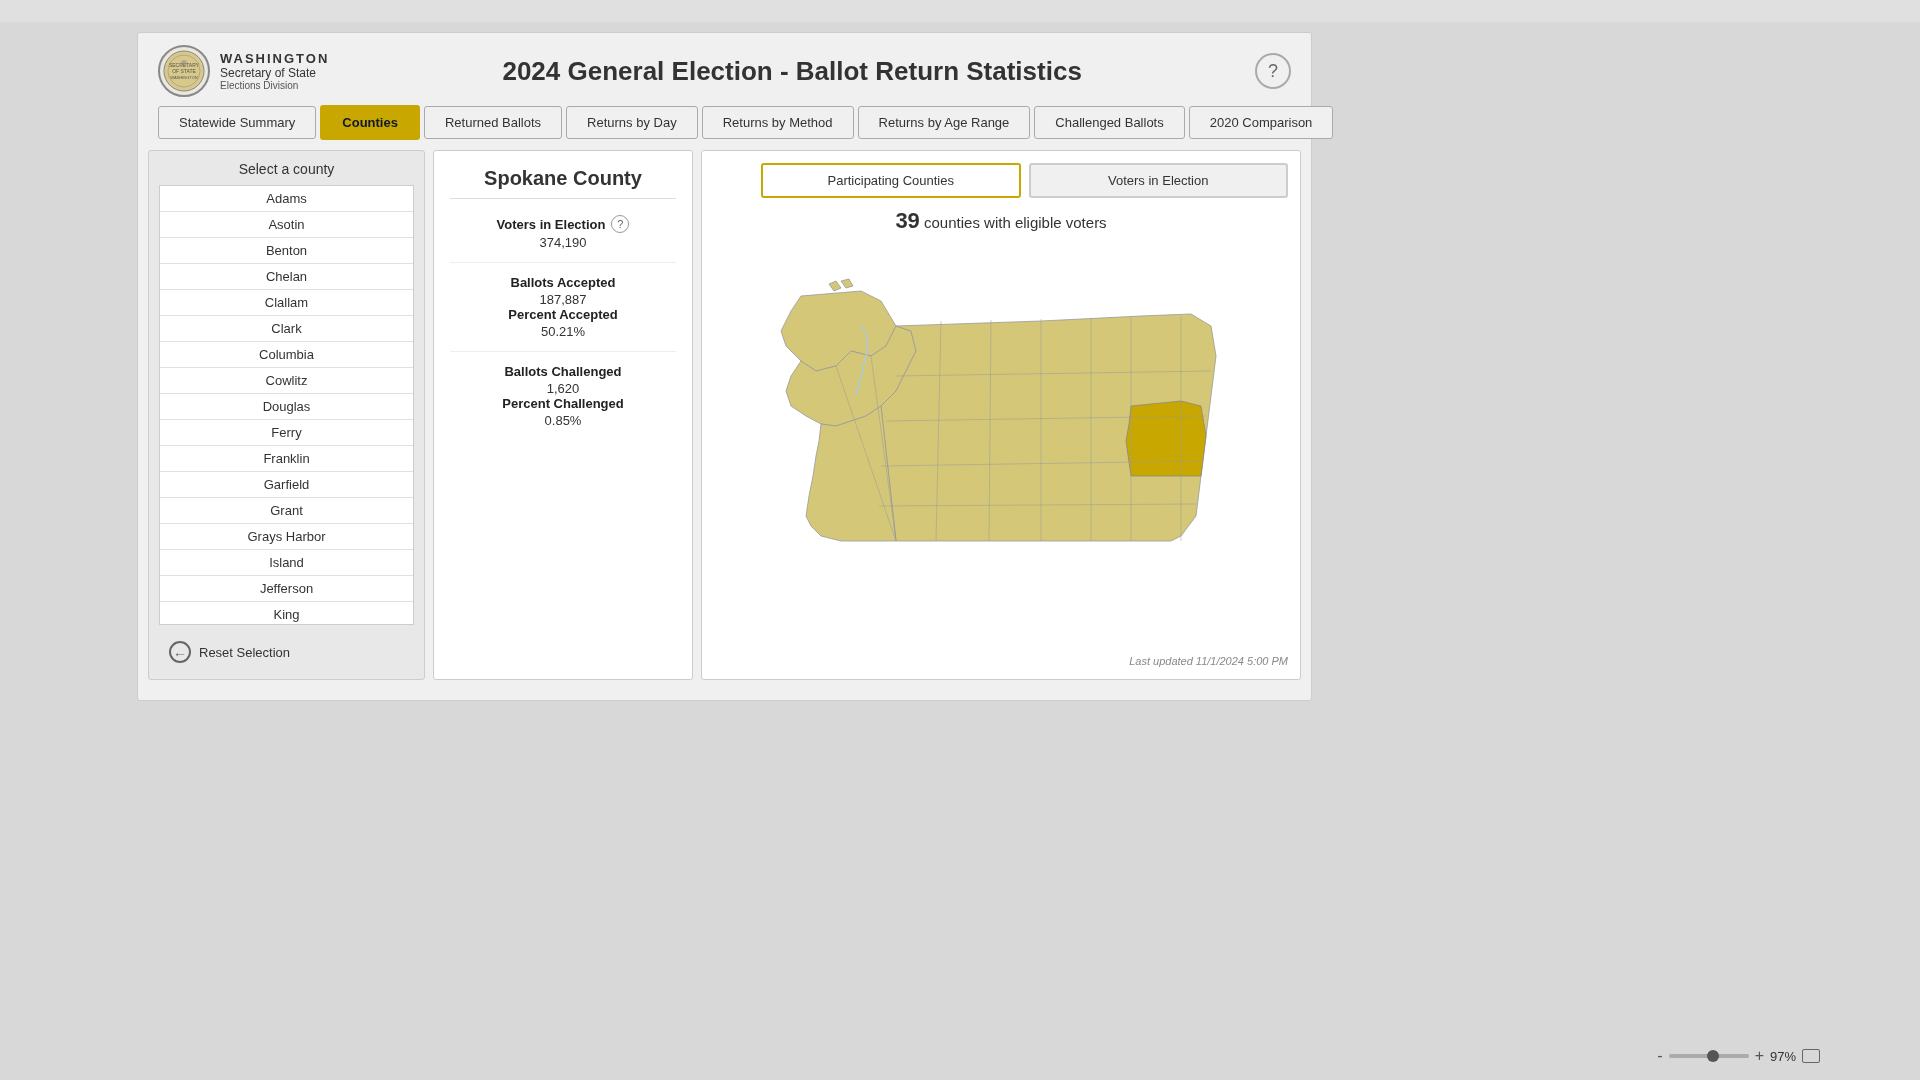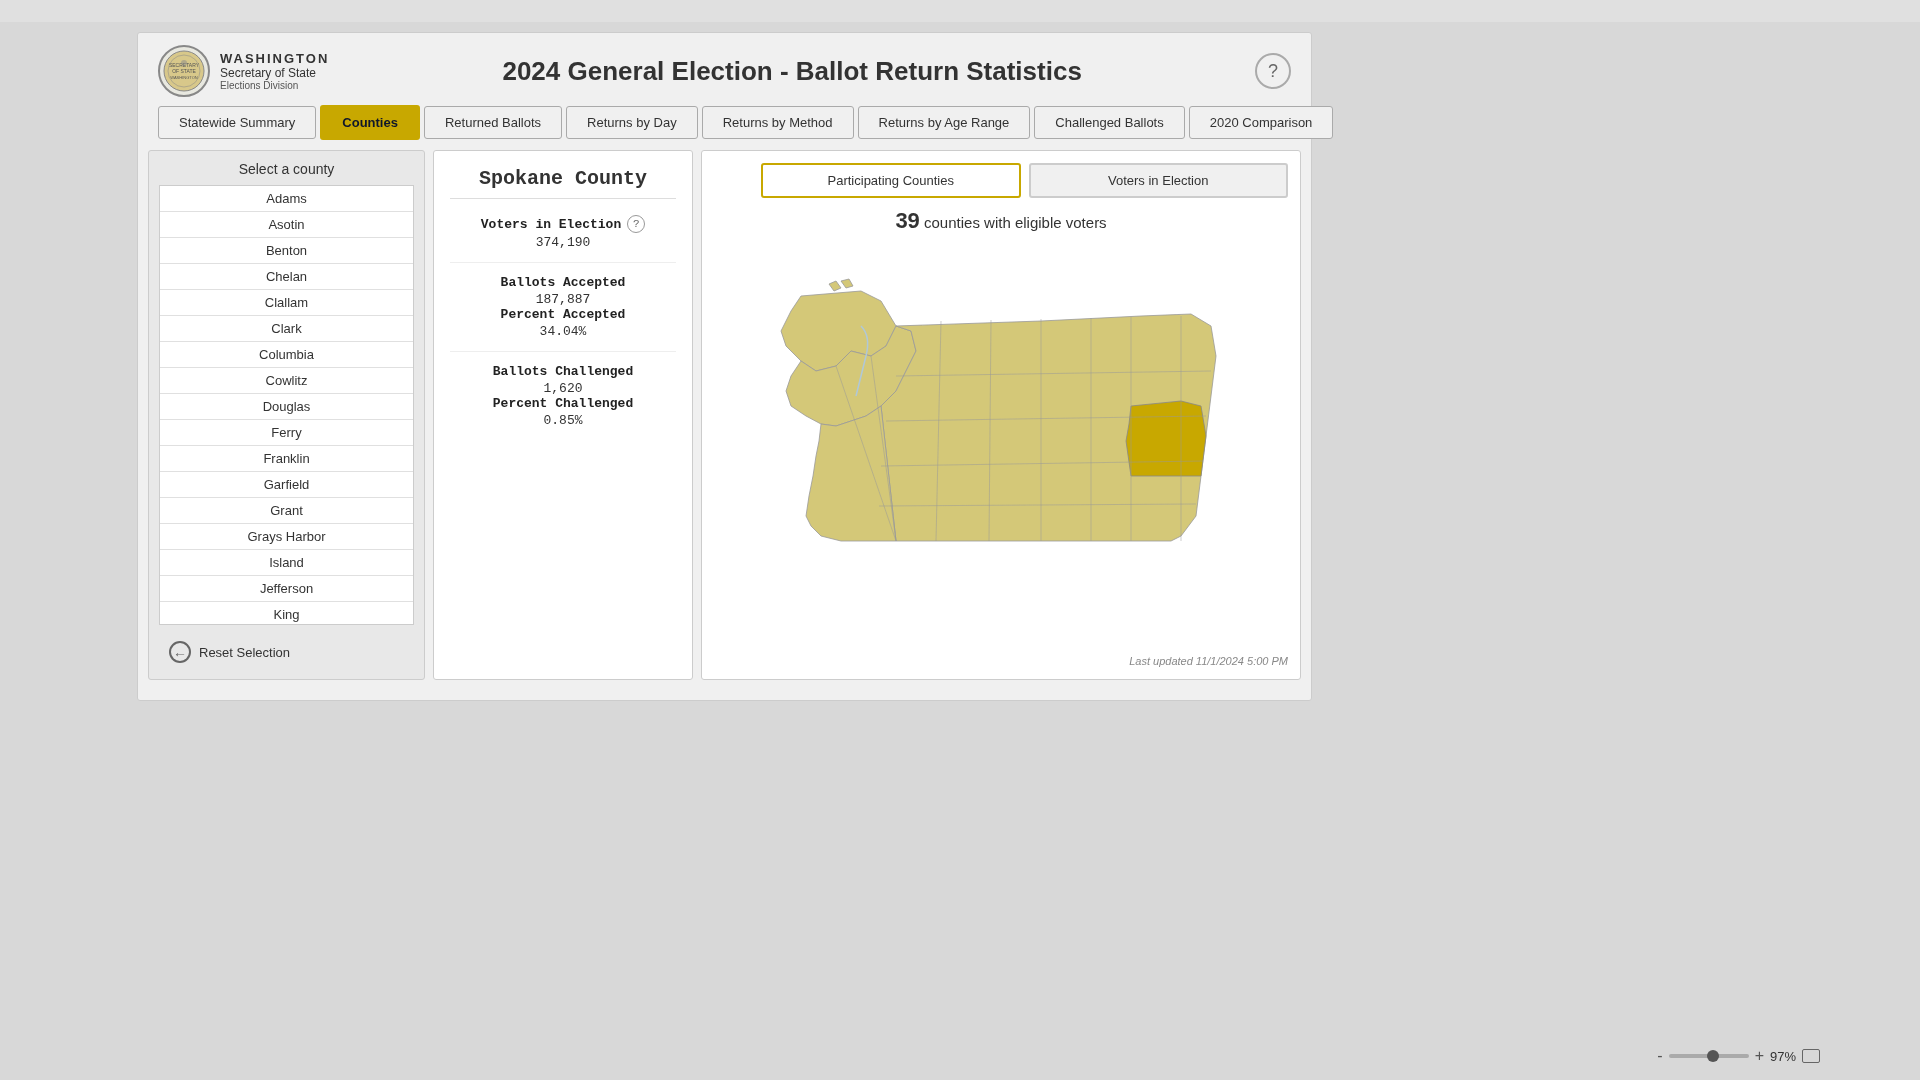--- a/index.html
+++ b/index.html
@@ -214,21 +214,20 @@
     }
 
     
     .stats-panel {
       width: 260px;
       background: #fff;
       border: 1px solid #ccc;
       border-radius: 3px;
       padding: 16px;
       flex-shrink: 0;
-      font-family: Liberation Mono, monospace;
     }
 
     .county-header {
       text-align: center;
       font-size: 20px;
       font-weight: bold;
       color: #333;
       margin-bottom: 16px;
       padding-bottom: 8px;
       border-bottom: 1px solid #ddd;
@@ -479,21 +478,21 @@
           <div class="info-icon">?</div>
         </div>
         <div class="stat-value">374,190</div>
       </div>
 
 
       <div class="stat-group">
         <div class="stat-label">Ballots Accepted</div>
         <div class="stat-value">187,887</div>
         <div class="stat-label">Percent Accepted</div>
-        <div class="stat-value">34.04%</div>
+        <div class="stat-value">50.21%</div>
       </div>
 
       <div class="stat-group">
         <div class="stat-label">Ballots Challenged</div>
         <div class="stat-value">1,620</div>
         <div class="stat-label">Percent Challenged</div>
         <div class="stat-value">0.85%</div>
       </div>
     </div>
 

